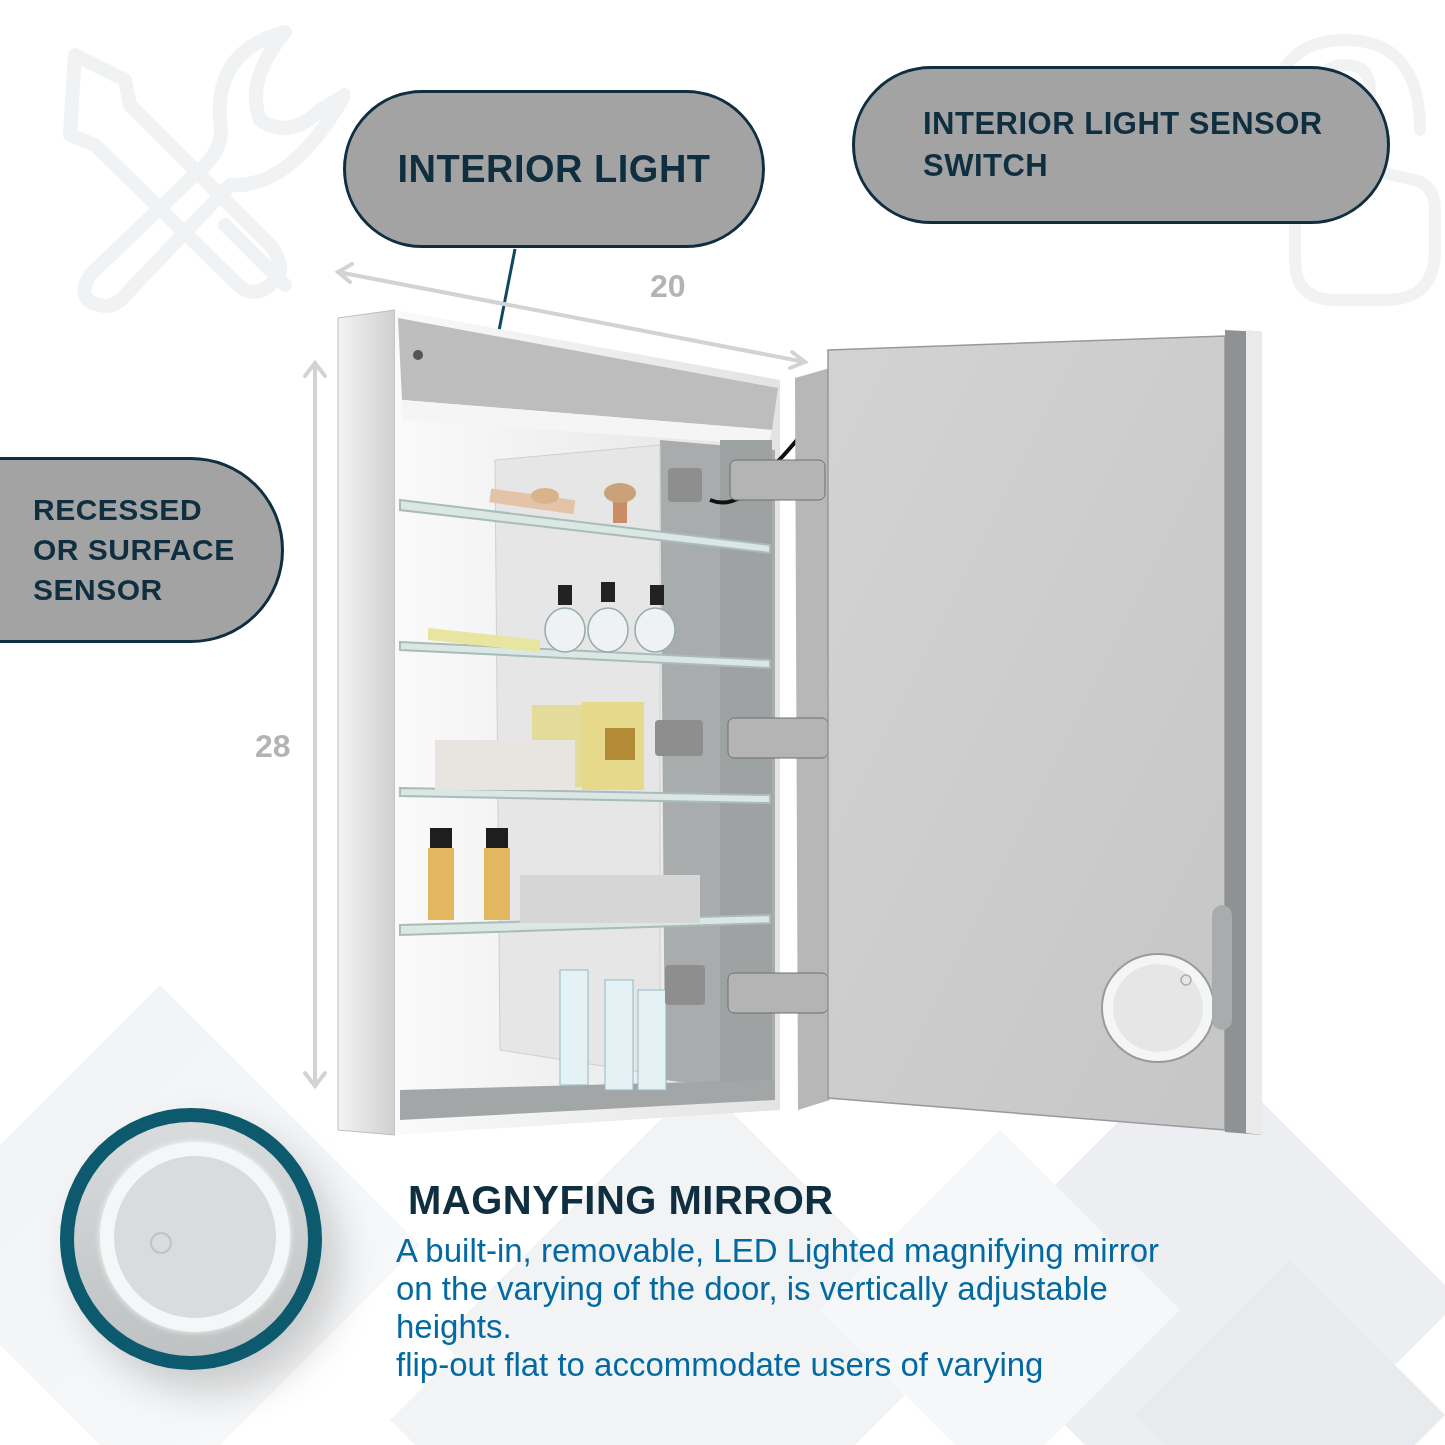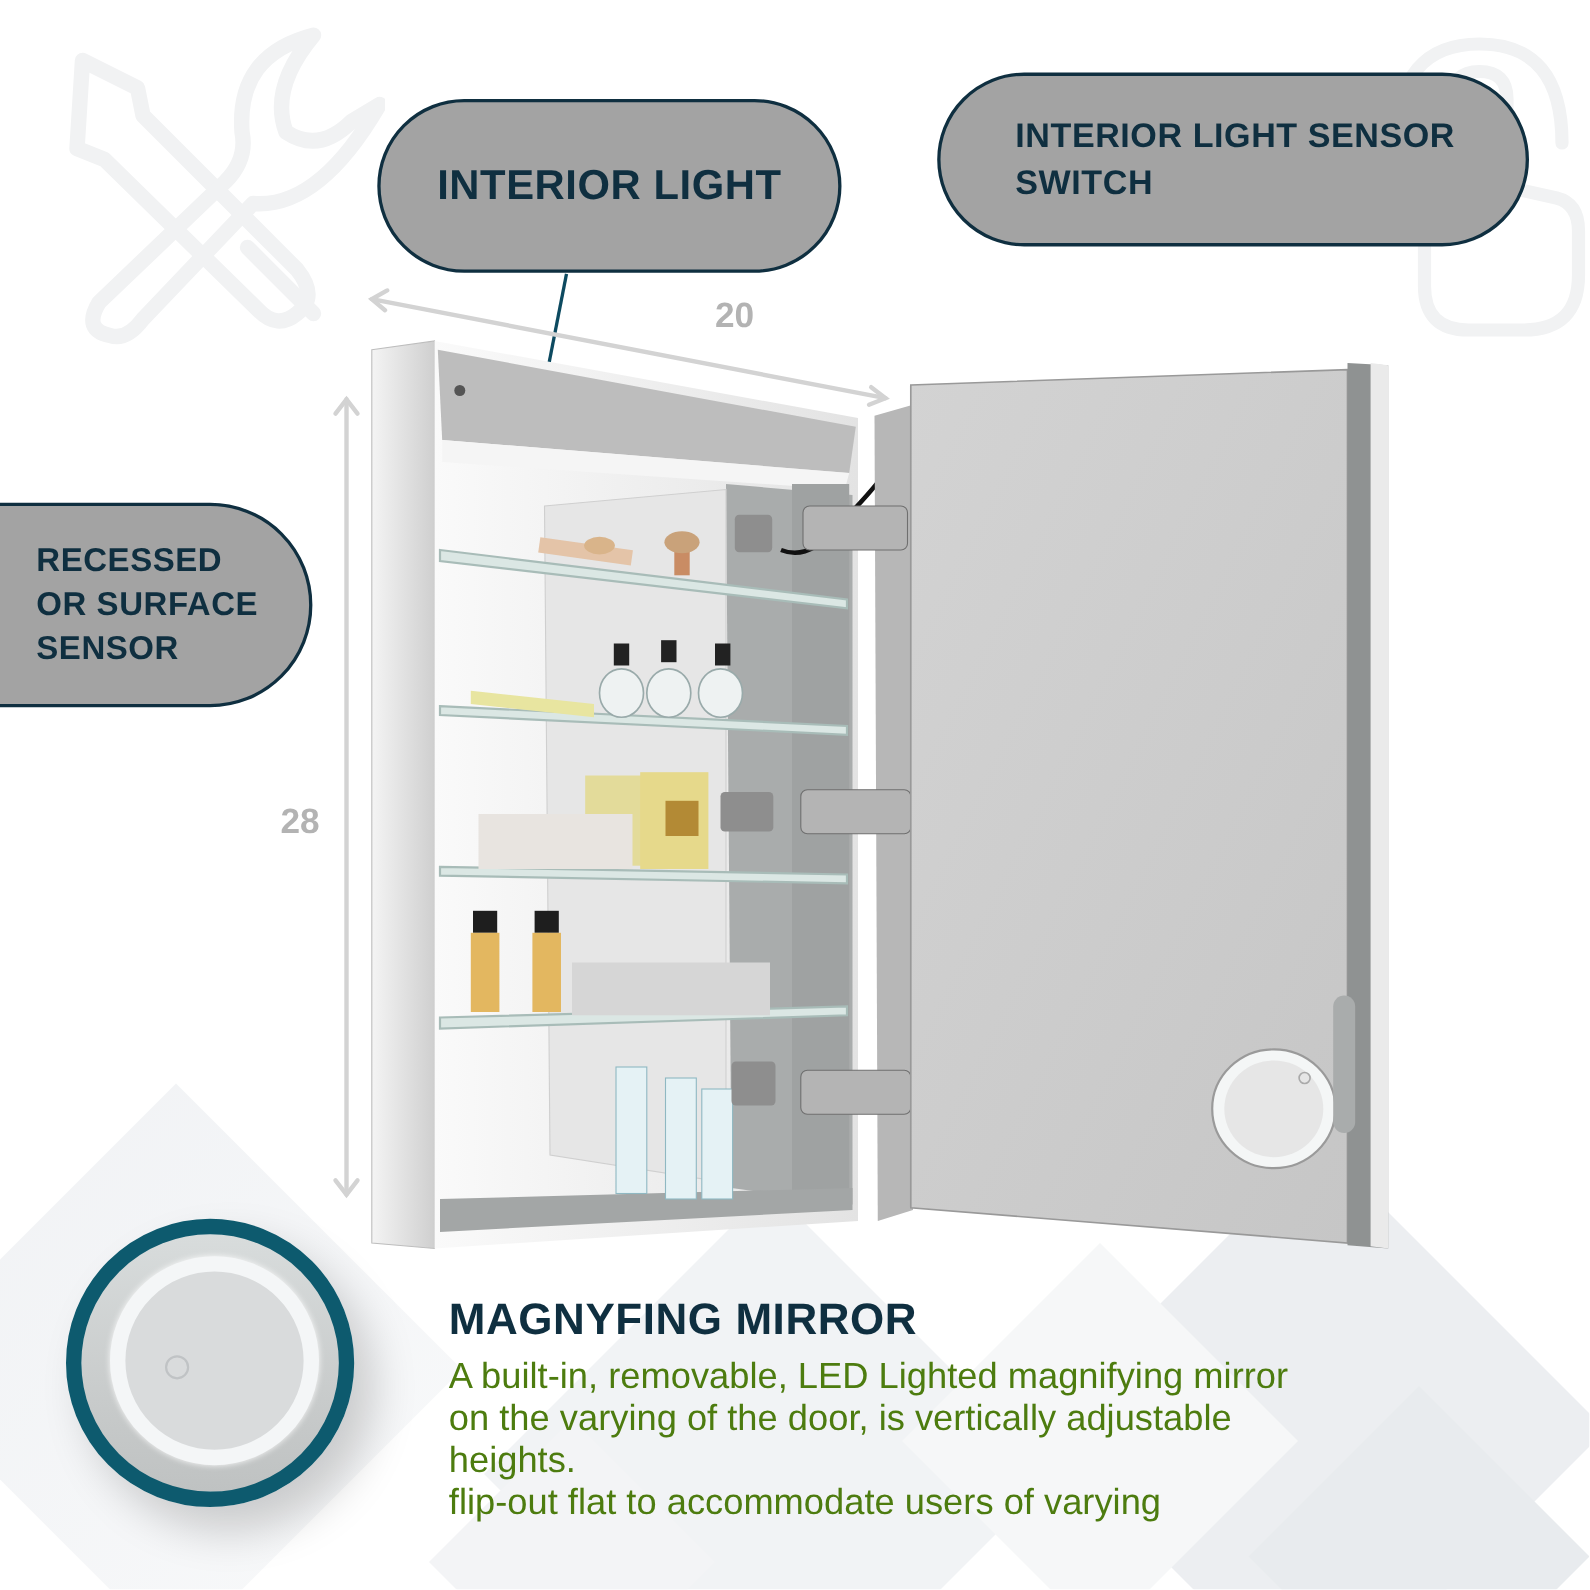--- a/index.html
+++ b/index.html
@@ -43,22 +43,22 @@
     background: #d9dbdc; box-sizing: border-box; border: 14px solid #f4f6f7;
     box-shadow: 0 0 6px rgba(255,255,255,0.9);
   }
   .inset-button { position: absolute; left: 36px; top: 76px; width: 18px; height: 18px; border-radius: 50%; border: 2px solid #c0c3c5; }
 
   .heading {
     position: absolute; left: 408px; top: 1158px; font-size: 40px; font-weight: 700;
     color: #0f2f40; letter-spacing: 0.5px; margin-top: 20px;
   }
   .body-text {
-    position: absolute; left: 408px; top: 1232px; width: 940px; font-size: 33px; line-height: 38px;
-    color: #4d7c0f;
+    position: absolute; left: 396px; top: 1232px; width: 940px; font-size: 33px; line-height: 38px;
+    color: #0369a1;
   }
   .body-text span { display: block; white-space: nowrap; }
 </style>
 </head>
 <body>
 
 <svg class="bg-diamonds" viewBox="0 0 1445 485" width="1445" height="485">
   <defs>
     <linearGradient id="dg" x1="0" y1="0" x2="1" y2="1">
       <stop offset="0" stop-color="#eef0f3"></stop>

